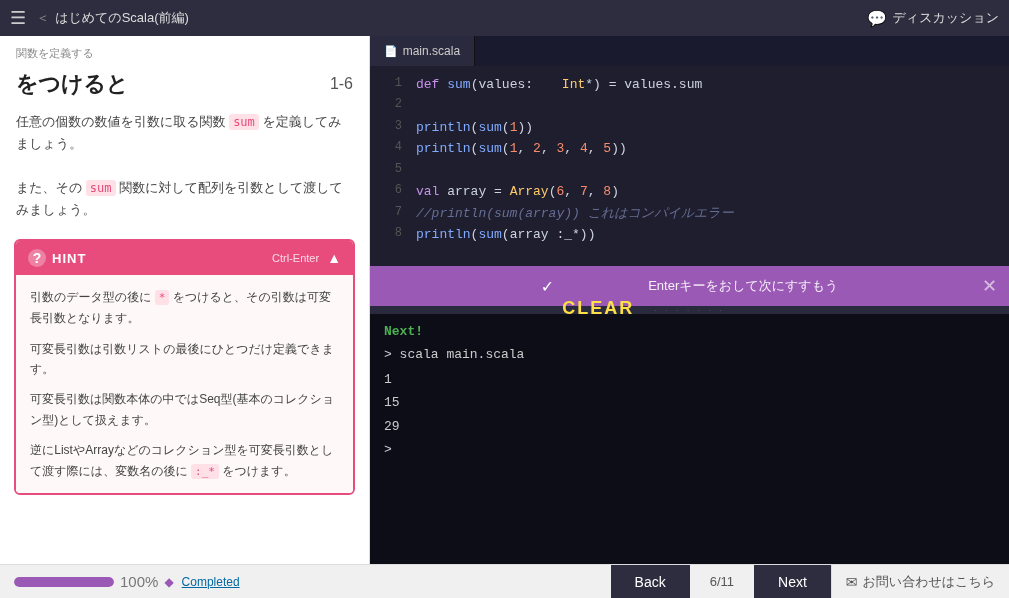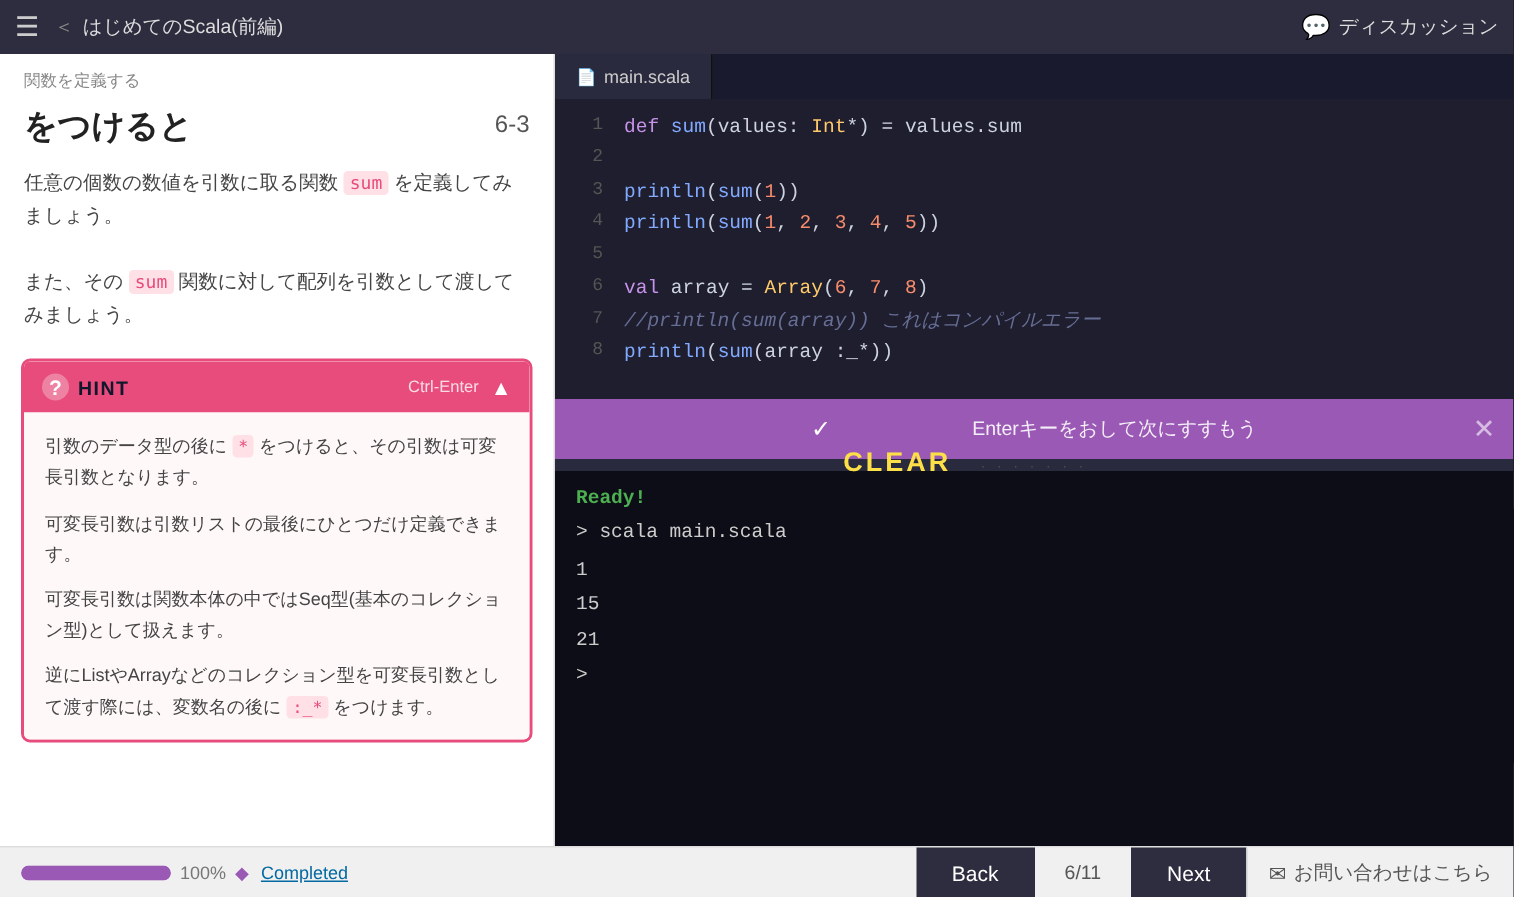--- a/index.html
+++ b/index.html
@@ -19,31 +19,31 @@
     <span>ディスカッション</span>
   </div>
 </div>
 
 <div style="display:flex; flex:1; overflow:hidden;">
 
   <div style="width:370px; background:#fff; flex-shrink:0; display:flex; flex-direction:column; overflow:hidden; border-right:1px solid #ddd;">
     <div style="font-size:11px; color:#888; padding:10px 16px 4px;">関数を定義する</div>
     <div style="display:flex; align-items:center; justify-content:space-between; padding:4px 16px 8px;">
       <span style="font-size:22px; font-weight:bold; color:#222;">をつけると</span>
-      <span style="font-size:16px; color:#555;">6-3</span>
+      <span style="font-size:16px; color:#555;">1-6</span>
     </div>
     <div style="font-size:13px; color:#444; padding:4px 16px 10px; line-height:1.7;">
       任意の個数の数値を引数に取る関数 <span style="background:#ffe0e6; color:#e74c7c; padding:1px 4px; border-radius:3px; font-family:monospace; font-size:12px;">sum</span> を定義してみましょう。<br><br>
       また、その <span style="background:#ffe0e6; color:#e74c7c; padding:1px 4px; border-radius:3px; font-family:monospace; font-size:12px;">sum</span> 関数に対して配列を引数として渡してみましょう。
     </div>
 
     <div style="margin:8px 14px 10px; border:2px solid #e74c7c; border-radius:6px; overflow:hidden;">
       <div style="background:#e74c7c; display:flex; align-items:center; padding:8px 12px; cursor:pointer;">
         <span style="color:#fff; font-size:14px; font-weight:bold; margin-right:6px; background:rgba(255,255,255,0.3); border-radius:50%; width:18px; height:18px; display:inline-flex; align-items:center; justify-content:center;">?</span>
-        <span style="color:#0f172a; font-weight:bold; font-size:13px; letter-spacing:1px; flex:1;">HINT</span>
+        <span style="color:#ffffff; font-weight:bold; font-size:13px; letter-spacing:1px; flex:1;">HINT</span>
         <span style="color:rgba(255,255,255,0.8); font-size:11px; margin-right:8px;">Ctrl-Enter</span>
         <span style="color:#fff; font-size:14px;">▲</span>
       </div>
       <div style="background:#fff8f9; padding:12px 14px; font-size:12px; color:#444; line-height:1.7;">
         <div style="margin-bottom:10px;">
           引数のデータ型の後に <span style="background:#ffe0e6; color:#e74c7c; padding:1px 4px; border-radius:3px; font-family:monospace; font-size:11px;">*</span> をつけると、その引数は可変長引数となります。
         </div>
         <div style="margin-bottom:10px;">
           可変長引数は引数リストの最後にひとつだけ定義できます。
         </div>
@@ -63,21 +63,21 @@
       <div style="background:#2a2a3e; color:#ccc; font-size:12px; padding:0 14px; height:30px; display:flex; align-items:center; gap:5px; cursor:pointer; border-right:1px solid #111;">
         <span style="font-size:11px; color:#aaa;">📄</span>
         <span>main.scala</span>
       </div>
     </div>
 
     <div style="background:#1e1e2e; flex:1; overflow:auto; padding:8px 0; max-height:200px; font-family:'Courier New',monospace; font-size:13px; line-height:1.65;">
 
       <div style="display:flex; padding:0 8px;">
         <span style="color:#555; width:24px; text-align:right; margin-right:14px; flex-shrink:0; font-size:12px; user-select:none;">1</span>
-        <span style="white-space:pre;"><span style="color:#c792ea;">def </span><span style="color:#82aaff;">sum</span><span style="color:#cdd3de;">(values: </span><span style="color:#ffcb6b;">Int</span><span style="color:#cdd3de;">*) = values.sum</span></span>
+        <span style="white-space:pre;"><span style="color:#c792ea;">def </span><span style="color:#82aaff;">sum</span><span style="color:#cdd3de;">(values: </span><span style="color:#ffcb6b;margin-left:21px;">Int</span><span style="color:#cdd3de;">*) = values.sum</span></span>
       </div>
 
       <div style="display:flex; padding:0 8px;">
         <span style="color:#555; width:24px; text-align:right; margin-right:14px; flex-shrink:0; font-size:12px; user-select:none;">2</span>
         <span style="white-space:pre;"> </span>
       </div>
 
       <div style="display:flex; padding:0 8px;">
         <span style="color:#555; width:24px; text-align:right; margin-right:14px; flex-shrink:0; font-size:12px; user-select:none;">3</span>
         <span style="white-space:pre;"><span style="color:#82aaff;">println</span><span style="color:#cdd3de;">(</span><span style="color:#82aaff;">sum</span><span style="color:#cdd3de;">(</span><span style="color:#f78c6c;">1</span><span style="color:#cdd3de;">))</span></span>
@@ -114,38 +114,38 @@
       <span style="color:#fde047; font-weight:bold; font-size:18px; letter-spacing:2px; margin-right:14px;margin-top:44px;">CLEAR</span>
       <span style="color:rgba(255,255,255,0.9); font-size:13px;">Enterキーをおして次にすすもう</span>
       <span style="position:absolute; right:12px; color:rgba(255,255,255,0.6); font-size:18px; cursor:pointer;">✕</span>
     </div>
 
     <div style="height:8px; background:#2a2a3e; display:flex; align-items:center; justify-content:center; cursor:row-resize; flex-shrink:0;">
       <span style="color:#555; font-size:8px; letter-spacing:3px;">· · · · · · ·</span>
     </div>
 
     <div style="background:#0d0d18; flex:1; padding:10px 14px; font-family:'Courier New',monospace; font-size:13px; overflow:auto; min-height:0;">
-      <div style="color:#4caf50; font-weight:bold; margin-bottom:8px; font-size:13px;">Ready!</div>
+      <div style="color:#4caf50; font-weight:bold; margin-bottom:8px; font-size:13px;">Next!</div>
       <div style="color:#ccc; margin-bottom:6px;">&gt; scala main.scala</div>
       <div style="color:#ccc; line-height:1.8;">
         <div>1</div>
         <div>15</div>
-        <div>21</div>
+        <div>29</div>
       </div>
       <div style="color:#ccc; margin-top:4px;">&gt;</div>
     </div>
 
   </div>
 </div>
 
 <div style="background:#f0f0f0; display:flex; align-items:center; height:34px; flex-shrink:0; border-top:1px solid #ddd;">
   <div style="width:100px; background:#ddd; height:10px; border-radius:5px; margin-left:14px; overflow:hidden;">
     <div style="background:#9b59b6; height:100%; width:100%; border-radius:5px;"></div>
   </div>
-  <span style="font-size:12px; color:#777; margin:0 6px;">100%</span>
+  <span style="font-size:15px; color:#777; margin:0 6px;">100%</span>
   <span style="font-size:12px; color:#9b59b6;">◆</span>
   <span style="font-size:12px; color:#0369a1; margin-left:8px;text-decoration:underline;">Completed</span>
 
   <div style="margin-left:auto; display:flex; align-items:center; height:100%;">
     <button style="background:#2d2d3f; color:#fff; border:none; padding:0 24px; height:34px; font-size:14px; cursor:pointer;">Back</button>
     <div style="color:#555; font-size:13px; padding:0 20px; background:#f0f0f0; height:34px; display:flex; align-items:center;">6/11</div>
     <button style="background:#2d2d3f; color:#fff; border:none; padding:0 24px; height:34px; font-size:14px; cursor:pointer;">Next</button>
     <button style="background:#f0f0f0; border:none; border-left:1px solid #ddd; color:#555; padding:0 14px; height:34px; font-size:13px; cursor:pointer; display:flex; align-items:center; gap:5px;">
       <span style="font-size:14px;">✉</span>
       <span>お問い合わせはこちら</span>

